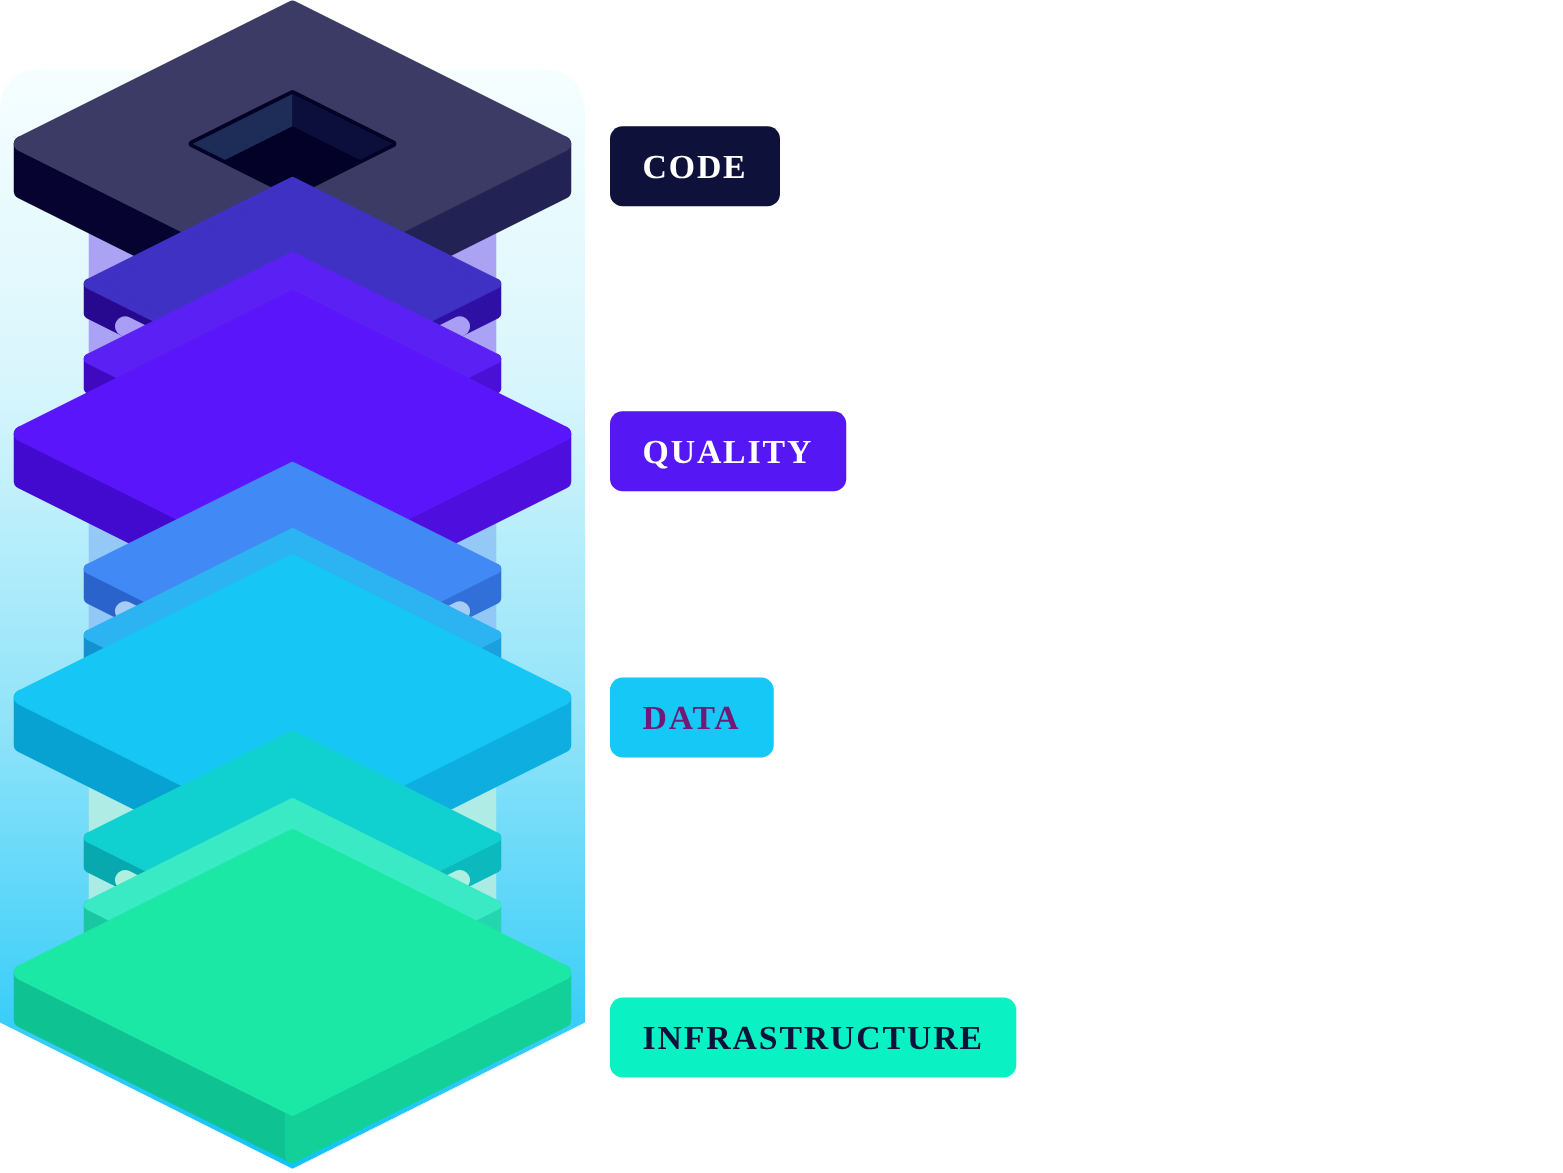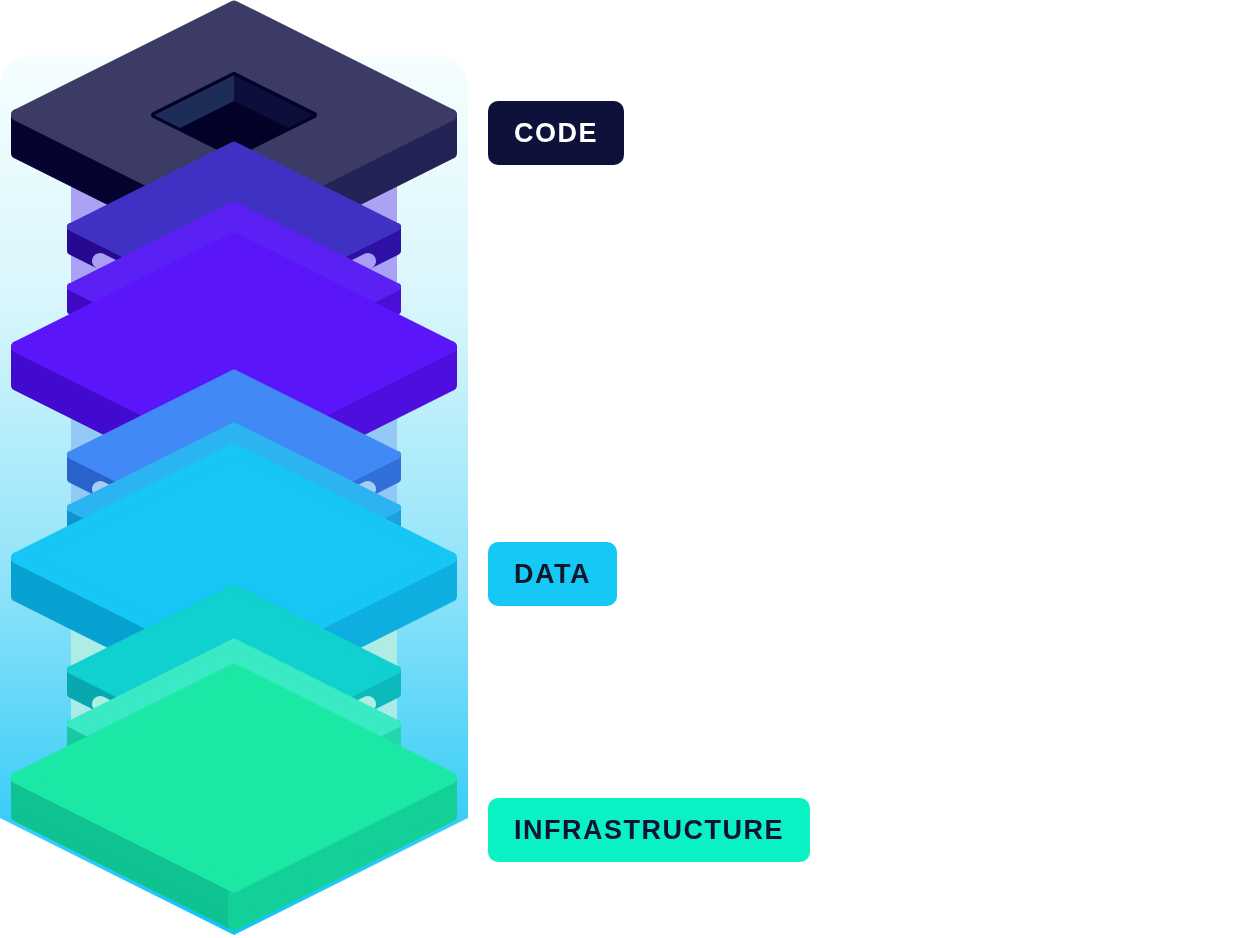--- a/index.html
+++ b/index.html
@@ -1,21 +1,21 @@
 <!DOCTYPE html>
 <html><head>
 <meta charset="utf-8">
 <style>
   html,body{margin:0;padding:0;background:#ffffff;}
   .stage{
     position:relative;
     width:1084px;height:938px;
     background:#ffffff;
     overflow:hidden;
-    font-family:Liberation Sans, sans-serif;
+    font-family:Liberation Serif, serif;
     border-radius:13px;
   }
   .stack-svg{position:absolute;left:0;top:0;}
   .badge{
     position:absolute;
     height:64px;
     display:flex;align-items:center;
     padding:0 26px;
     border-radius:10px;
     font-weight:800;
@@ -119,20 +119,23 @@
     <g>
       <polygon stroke-width="12" stroke-linejoin="round" points="17,778 234,886.5 234,924.5 17,816" fill="#0fc292" stroke="#0fc292"></polygon>
       <polygon stroke-width="12" stroke-linejoin="round" points="451,778 234,886.5 234,924.5 451,816" fill="#13d099" stroke="#13d099"></polygon>
       <polygon stroke-width="12" stroke-linejoin="round" points="234,669.5 451,778 234,886.5 17,778" fill="#1ce8a6" stroke="#1ce8a6"></polygon>
     </g>
   </svg>
 
   <div class="badge badge-code" style="background-color: rgb(14, 17, 57); color: rgb(255, 255, 255);">
     <span>CODE</span>
   </div>
-  <div class="badge badge-data" style="background-color: rgb(22, 200, 246); color: #0f172a;">
+  <div class="badge badge-quality" style="background-color: rgb(86, 23, 245); color: rgb(255, 255, 255);">
+    <span>QUALITY</span>
+  </div>
+  <div class="badge badge-data" style="background-color: rgb(22, 200, 246); color: #701a75;">
     <span>DATA</span>
   </div>
   <div class="badge badge-infrastructure" style="background-color: rgb(10, 242, 195); color: rgb(14, 17, 57);">
     <span>INFRASTRUCTURE</span>
   </div>
 
 </div>
 
 </body></html>

